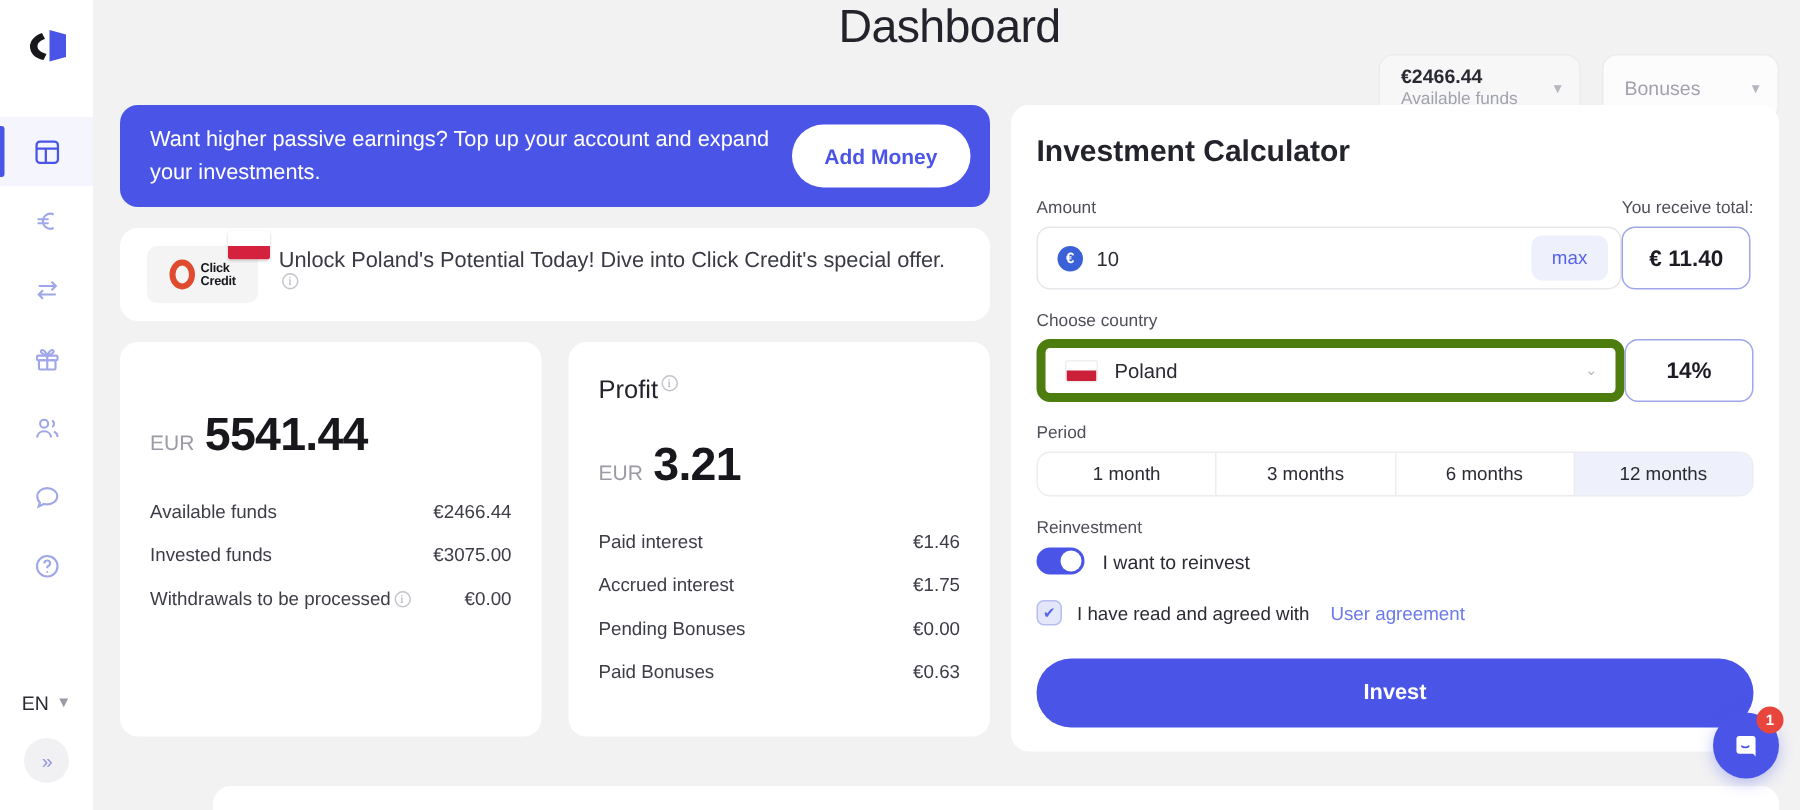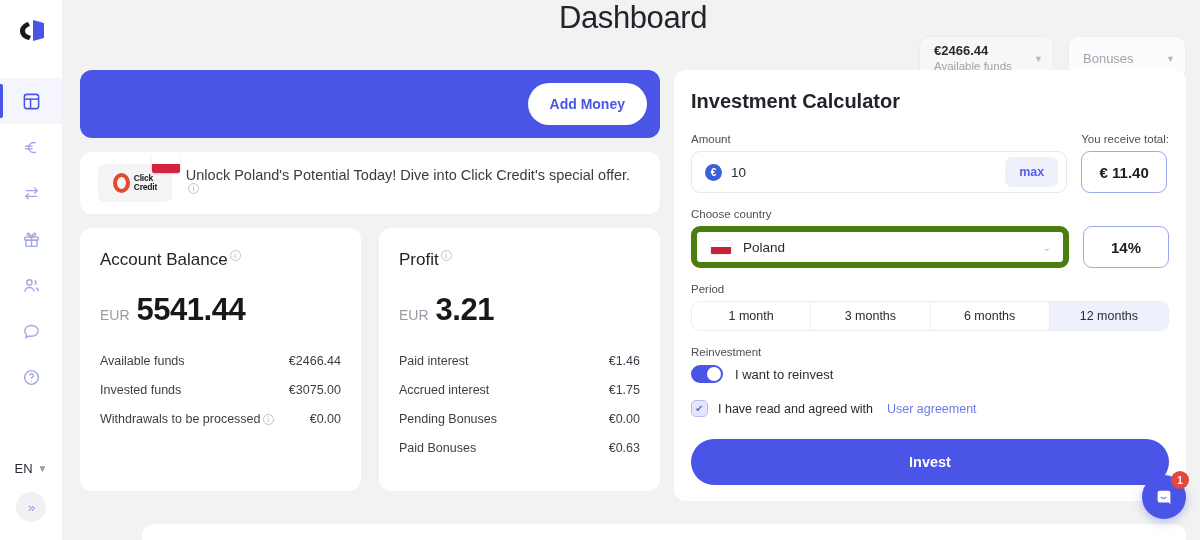--- a/index.html
+++ b/index.html
@@ -124,34 +124,34 @@
   .row { display: flex; align-items: center; font-size: 12.5px; color: #3d3d47; }
   .row .rv { margin-left: auto; color: #3d3d47; }
 
   
   .calc {
     background: #fff; border-radius: 12px; padding: 20px 17px 16px;
     position: relative; min-height: 424px;
   }
   .calc-title { font-size: 20px; color: #23232b; margin-bottom: 20px; }
   .fl { font-size: 11.5px; color: #4e4e58; margin-bottom: 6px; }
-  .field-row { display: flex; gap: 14px; align-items: flex-end; }
+  .field-row { display: flex; align-items: flex-end; }
   .grow { flex: 1; }
   .inp {
     height: 42px; border: 1px solid #e7e7ec; border-radius: 9px; background: #fff;
     display: flex; align-items: center; padding: 0 8px 0 13px; gap: 9px;
   }
   .eur-badge {
     width: 17px; height: 17px; border-radius: 50%; background: #3b61d8; color: #fff;
     font-size: 10px; display: flex; align-items: center; justify-content: center; font-weight: 700;
   }
   .inp-val { font-size: 13.5px; color: #2b2b33; }
   .max-btn {
     margin-left: auto; background: #eef0fb; color: #5663e8; font-size: 12.5px;
-    border: none; border-radius: 7px; height: 30px; padding: 0 14px; cursor: pointer; font-weight: bold;
+    border: none; border-radius: 7px; height: 30px; padding: 0 14px; cursor: pointer;
   }
   .side-box {
     width: 86px; height: 42px; border: 1px solid #9ea7ea; border-radius: 9px;
     display: flex; align-items: center; justify-content: center;
     font-size: 15px; font-weight: 700; color: #1c1c24;
   }
   .recv-label { font-size: 11.5px; color: #4e4e58; margin-bottom: 6px; text-align: left; }
   .sel {
     height: 42px; border: 6px solid #4d7c0f; border-radius: 9px; background: #fff;
     display: flex; align-items: center; padding: 0 12px 0 13px; gap: 11px; cursor: pointer;
@@ -304,20 +304,21 @@
           <span class="caret">▼</span>
         </div>
       </div>
     </header>
 
     <div class="content">
 
       <div class="col-left">
 
         <section class="banner">
+          <p class="banner-text">Want higher passive earnings? Top up your account and expand your investments.</p>
           <button class="banner-btn">Add Money</button>
         </section>
 
         <section class="offer">
           <div class="offer-logo">
             <div class="cc-mark"></div>
             <div class="cc-word">
               <div>Click</div>
               <div>Credit</div>
             </div>
@@ -327,23 +328,20 @@
             </div>
           </div>
           <div class="offer-text">
             <span>Unlock Poland's Potential Today! Dive into Click Credit's special offer.</span><span class="info-dot">i</span>
           </div>
         </section>
 
         <div class="stats">
 
           <section class="card">
-            <div class="card-title">
-              <span>Account Balance</span><span class="info-dot">i</span>
-            </div>
             <div class="big-amount">
               <span class="cur">EUR</span>
               <span class="val">5541.44</span>
             </div>
             <div class="rows">
               <div class="row">
                 <span>Available funds</span>
                 <span class="rv">€2466.44</span>
               </div>
               <div class="row">

